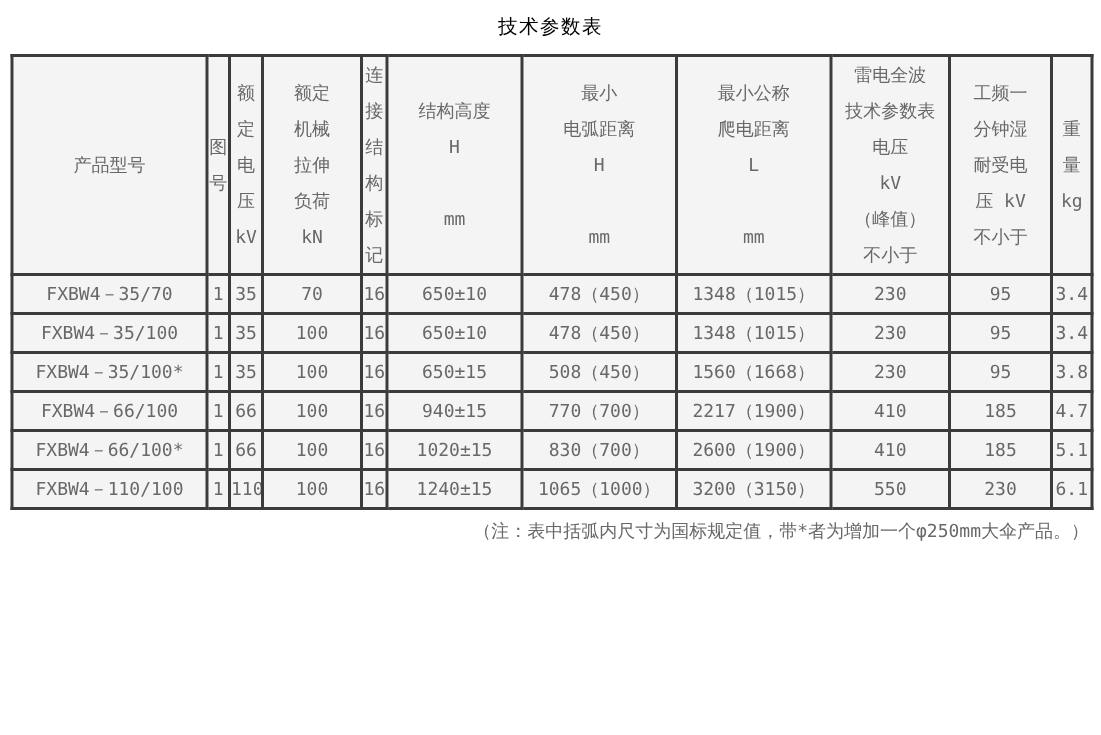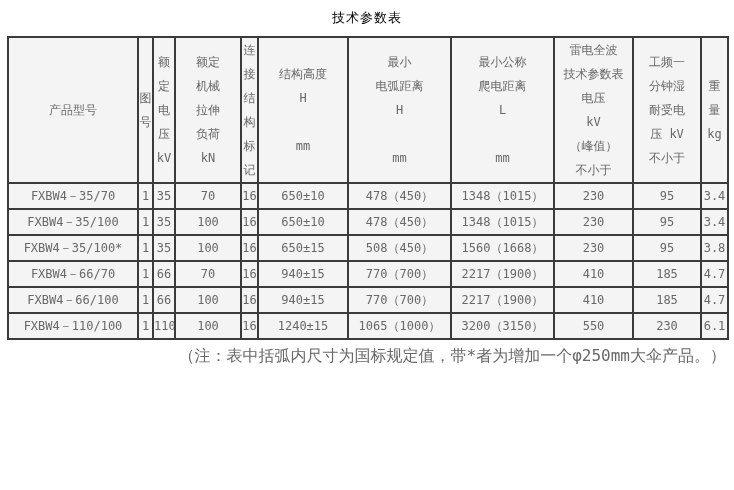--- a/index.html
+++ b/index.html
@@ -53,21 +53,21 @@
   col.c5 { width: 90px;  }
   col.c6 { width: 103px; }
   col.c7 { width: 103px; }
   col.c8 { width: 79px;  }
   col.c9 { width: 68px;  }
   col.c10 { width: 27px; }
   .table-note {
     margin-top: 6px;
     padding-right: 8px;
     text-align: right;
-    font-size: 16px;
+    font-size: 12px;
     color: #686868;
   }
 </style>
 </head>
 <body>
 
 <div class="page-title">技术参数表</div>
 
 <table class="params">
   <colgroup>
@@ -190,44 +190,44 @@
         <td>100</td>
         <td>16</td>
         <td>650±15</td>
         <td>508（450）</td>
         <td>1560（1668）</td>
         <td>230</td>
         <td>95</td>
         <td>3.8</td>
       </tr>
       <tr>
-        <td>FXBW4－66/70</td>
+        <td>FXBW4－66/100</td>
         <td>1</td>
         <td>66</td>
-        <td>70</td>
+        <td>100</td>
         <td>16</td>
         <td>940±15</td>
         <td>770（700）</td>
         <td>2217（1900）</td>
         <td>410</td>
         <td>185</td>
         <td>4.7</td>
       </tr>
       <tr>
-        <td>FXBW4－66/100</td>
+        <td>FXBW4－66/100*</td>
         <td>1</td>
         <td>66</td>
         <td>100</td>
         <td>16</td>
-        <td>940±15</td>
-        <td>770（700）</td>
-        <td>2217（1900）</td>
+        <td>1020±15</td>
+        <td>830（700）</td>
+        <td>2600（1900）</td>
         <td>410</td>
         <td>185</td>
-        <td>4.7</td>
+        <td>5.1</td>
       </tr>
       <tr>
         <td>FXBW4－110/100</td>
         <td>1</td>
         <td>110</td>
         <td>100</td>
         <td>16</td>
         <td>1240±15</td>
         <td>1065（1000）</td>
         <td>3200（3150）</td>

